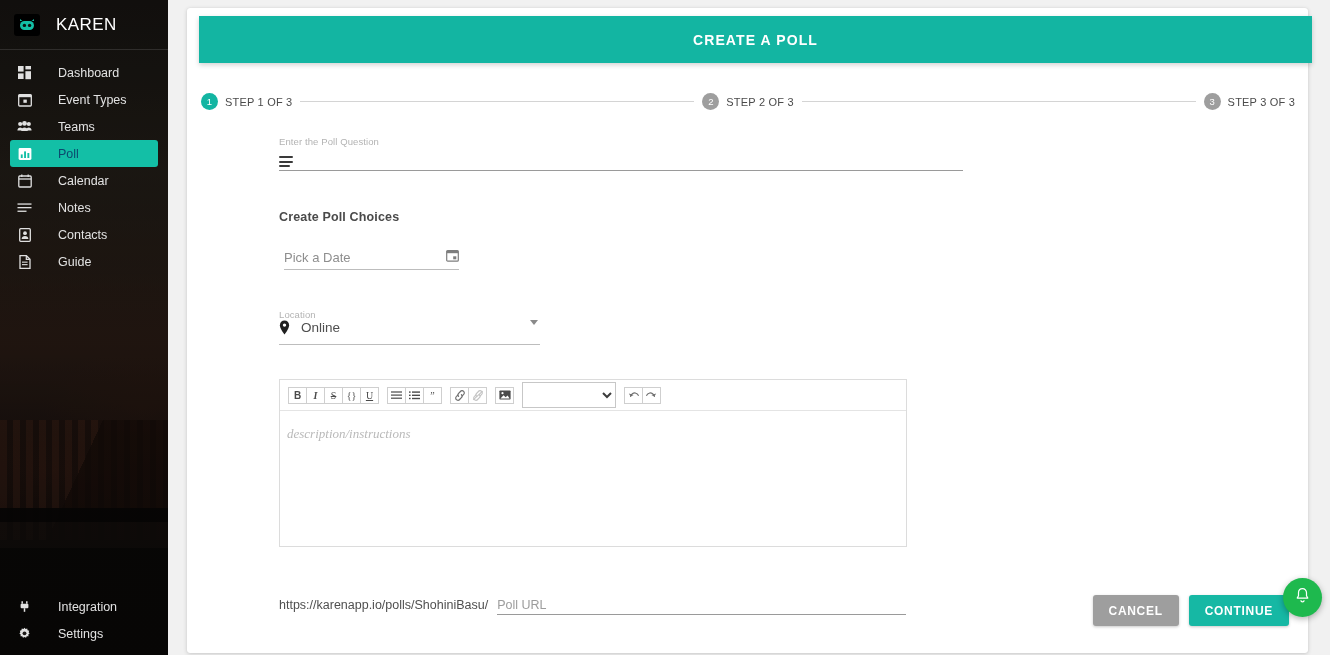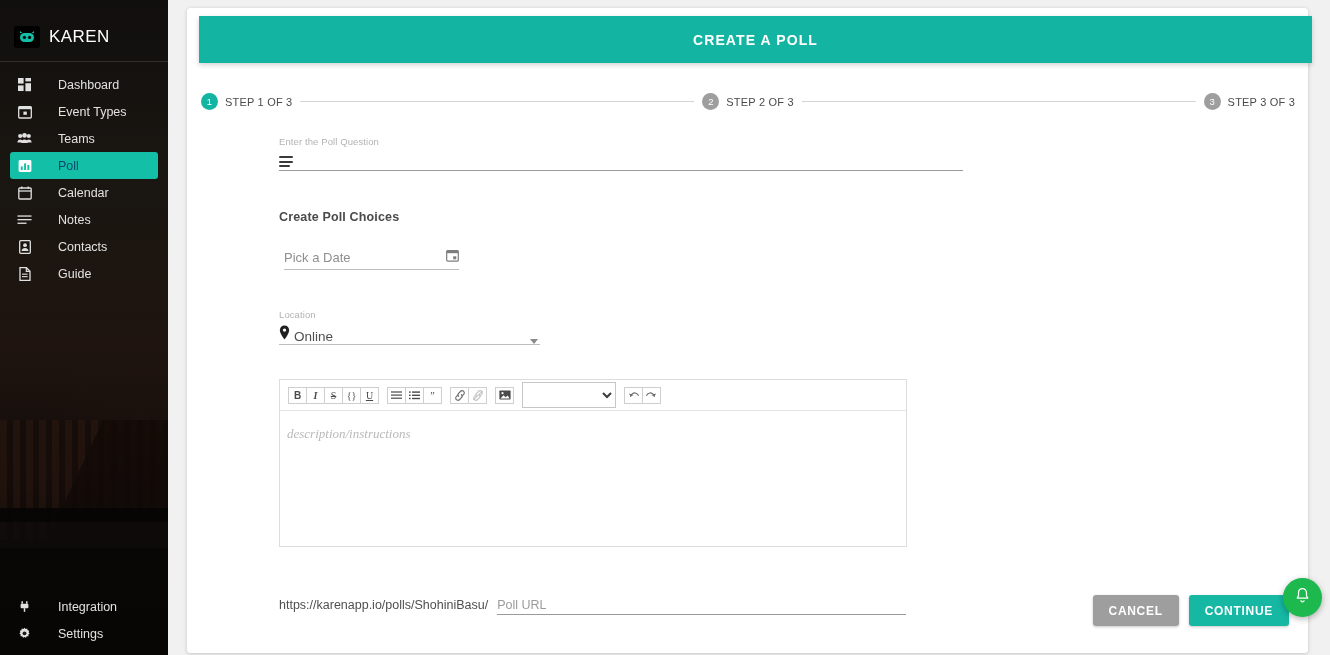--- a/index.html
+++ b/index.html
@@ -41,21 +41,21 @@
   .sidebar-photo::after {
     
     content: "";
     position: absolute; left: 0; top: 508px; width: 168px; height: 147px;
     background:
       linear-gradient(to bottom, rgba(8,7,6,.92) 0 14px, rgba(18,15,13,.75) 14px 40px, rgba(10,9,8,.9) 40px 100%);
   }
   .sidebar-overlay { position: absolute; inset: 0; background: rgba(0,0,0,.28); }
   .sidebar-inner { position: relative; z-index: 3; display: flex; flex-direction: column; height: 655px; }
 
-  .brand { display: flex; align-items: center; gap: 9px; padding: 14px 0 13px 14px; margin-top: 12px; }
+  .brand { display: flex; align-items: center; gap: 16px; padding: 14px 0 13px 14px; }
   .brand-logo {
     width: 26px; height: 22px; background: #000; border-radius: 3px;
     display: flex; align-items: center; justify-content: center; flex: 0 0 26px;
   }
   .brand-name { color: #fff; font-size: 17px; letter-spacing: .4px; font-weight: 400; }
   .brand-divider { height: 1px; background: rgba(255,255,255,.12); margin: 0 0 9px 0; }
 
   .nav { display: flex; flex-direction: column; }
   .nav-item {
     display: flex; align-items: center; gap: 26px;
@@ -132,21 +132,21 @@
     margin-top: 21px; margin-left: 5px;
     width: 175px; height: 25px;
     border-bottom: 1px solid #bdbdbd;
     display: flex; align-items: center; justify-content: space-between; gap: 36px;
   }
   .field-date .ph { font-size: 13px; color: #8e8e8e; }
 
   .field-location { margin-top: 39px; width: 261px; position: relative; }
   .location-row {
     height: 25px; border-bottom: 1px solid #bdbdbd;
-    display: flex; align-items: flex-end; gap: 4px;
+    display: flex; align-items: flex-start; gap: 11px;
   }
   .location-value { font-size: 13.5px; color: #4f4f4f; flex: 1 1 auto; }
   .caret-down {
     width: 0; height: 0; border-left: 4px solid transparent; border-right: 4px solid transparent;
     border-top: 5px solid #8a8a8a; margin-right: 2px;
   }
 
   
   .editor { margin-top: 34px; width: 628px; border: 1px solid #dcdcdc; background: #fff; }
   .editor-toolbar {

